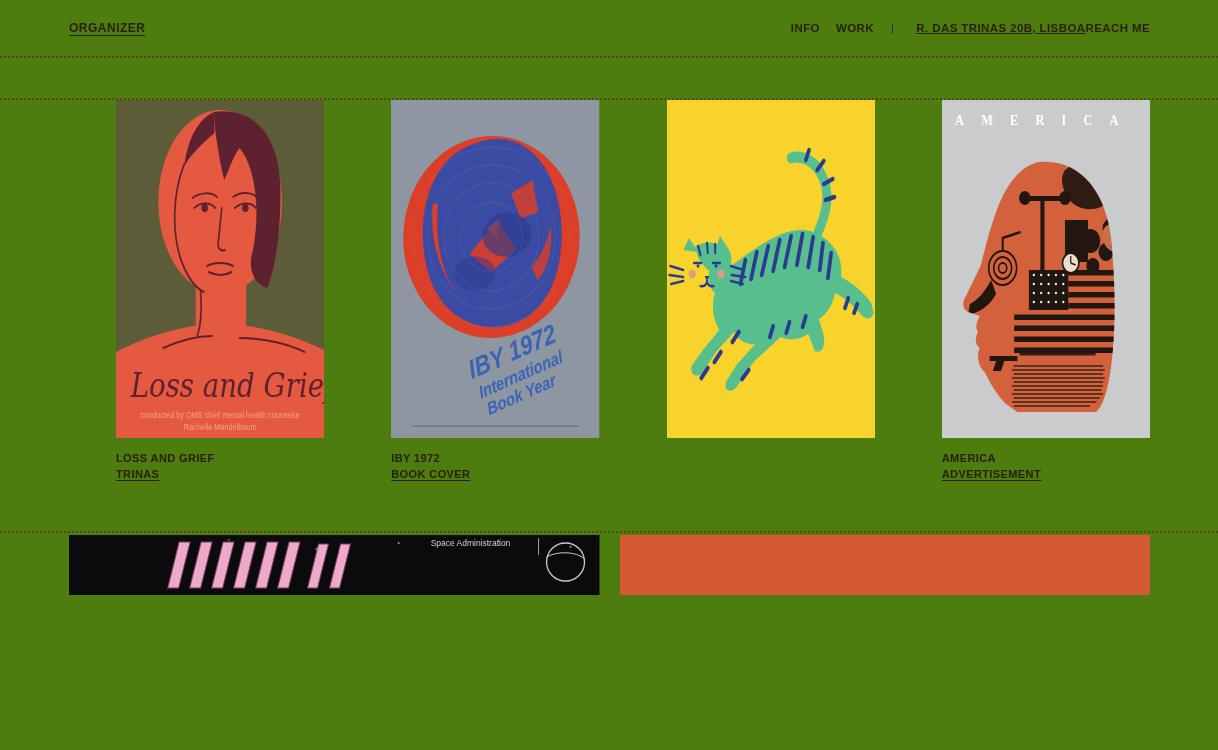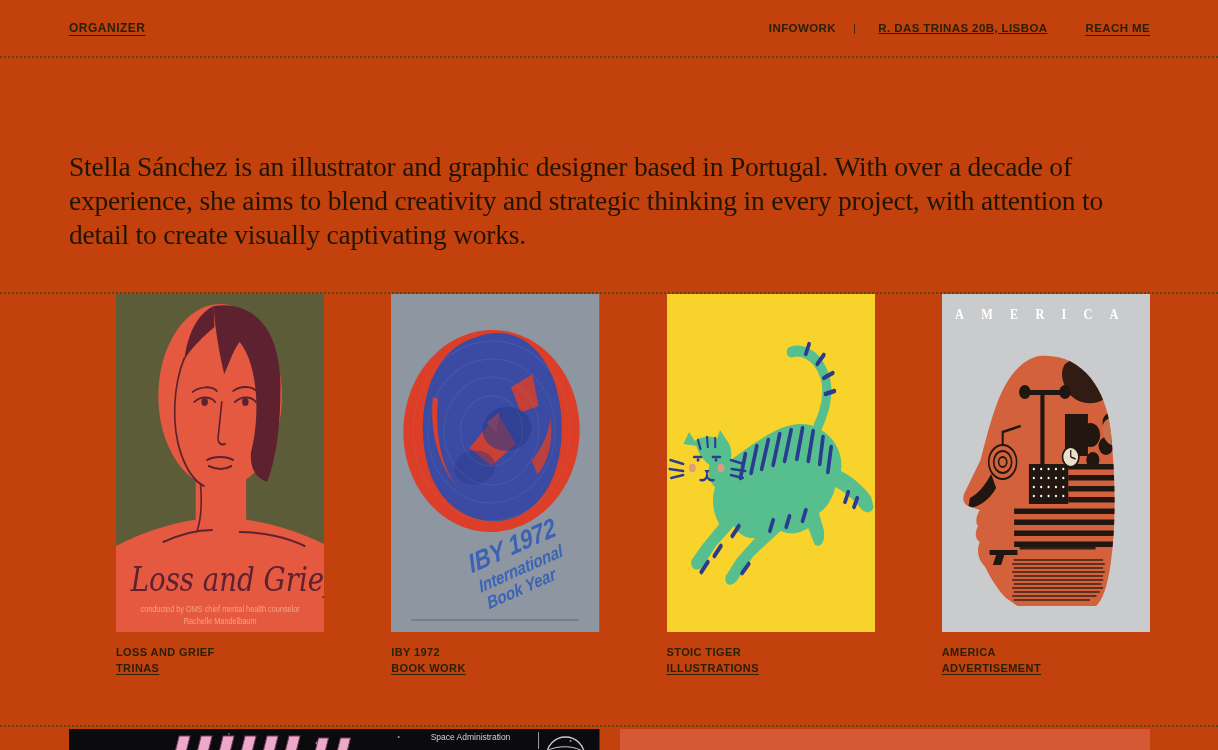--- a/index.html
+++ b/index.html
@@ -1,33 +1,33 @@
 <!DOCTYPE html>
 <html><head>
 <meta charset="utf-8">
 <style>
   html,body{margin:0;padding:0;background:#888;}
   .page{
     position:relative;width:1218px;height:750px;margin:0 auto;
-    background:#c2410c;overflow:hidden;
+    background:#4d7c0f;overflow:hidden;
     font-family:"Liberation Sans",sans-serif;color:#2A2006;
   }
   
   .header{
     height:56px;display:flex;align-items:center;justify-content:space-between;
     padding:0 68px 0 69px;border-bottom:2px dotted #5A460F;box-sizing:content-box;
   }
   .brand{font-size:12px;font-weight:700;letter-spacing:.5px;text-decoration:underline;
     text-underline-offset:3px;cursor:pointer;}
   .nav{display:flex;align-items:flex-end;font-size:11.5px;font-weight:600;letter-spacing:.4px;}
   .nav .navlink{cursor:pointer;}
   .nav .sep{margin:0 0 0 17px;font-weight:400;opacity:.85;}
-  .nav .work{margin-left:0;}
+  .nav .work{margin-left:16px;}
   .nav .addr{margin-left:22px;font-weight:600;text-decoration:underline;}
-  .nav .reach{margin-left:38px;text-decoration:underline;text-underline-offset:3px;cursor:pointer;}
+  .nav .reach{text-underline-offset:3px;cursor:pointer;}
   
   .intro{
     margin:92px 0 0 69px;width:1100px;
     font-family:"Liberation Serif",serif;font-size:27.5px;line-height:34px;
     letter-spacing:-.2px;color:#201505;
   }
   
   .divider{height:0;border-top:2px dotted #5A460F;}
   .divider.top-grid{margin-top:40px;}
   .divider.bottom-grid{margin-top:50px;}
@@ -60,21 +60,20 @@
     <div class="brand">ORGANIZER</div>
     <div class="nav">
       <span class="navlink">INFO</span>
       <span class="navlink work">WORK</span>
       <span class="sep">|</span>
       <span class="addr">R. DAS TRINAS 20B, LISBOA</span>
       <span class="reach">REACH ME</span>
     </div>
   </div>
 
-  <div class="intro">Stella Sánchez is an illustrator and graphic designer based in Portugal. With over a decade of experience, she aims to blend creativity and strategic thinking in every project, with attention to detail to create visually captivating works.</div>
 
   <div class="divider top-grid"></div>
 
   <div class="grid">
 
     <div class="card">
       <div class="art">
         <svg viewBox="0 0 256 338" preserveAspectRatio="none">
           <rect width="256" height="338" fill="#5C5C38"></rect>
           <path d="M0,252 C42,234 90,224 128,224 C172,224 216,234 256,250 L256,338 L0,338 Z" fill="#E45940"></path>
@@ -132,21 +131,21 @@
           <g transform="rotate(-20 160 272)" fill="#3A63B8" font-family="Liberation Sans,sans-serif" font-style="italic" font-weight="700">
             <text x="100" y="258" font-size="27">IBY 1972</text>
             <text x="104" y="280" font-size="18">International</text>
             <text x="108" y="299" font-size="18">Book Year</text>
           </g>
           <line x1="25" y1="326" x2="230" y2="326" stroke="#3A3F47" stroke-width="1.2" opacity=".55"></line>
         </svg>
       </div>
       <div class="caption">
         <div class="cap-title">IBY 1972</div>
-        <div class="cap-link">BOOK WORK</div>
+        <div class="cap-link">BOOK COVER</div>
       </div>
     </div>
 
     <div class="card">
       <div class="art">
         <svg viewBox="0 0 255 338" preserveAspectRatio="none">
           <rect width="255" height="338" fill="#F8D32B"></rect>
           <path d="M185,132 C196,112 200,92 190,76 C182,62 166,54 152,58" fill="none" stroke="#57BF8D" stroke-width="11" stroke-linecap="round"></path>
           <path d="M20,150 L27,138 L34,147 C42,142 56,141 61,145 L65,136 L73,146 C78,151 80,158 78,166 C92,158 112,145 132,137 C152,129 172,127 187,135 C206,144 216,160 213,177 C226,182 242,193 250,203 L253,213 C250,220 243,220 237,214 C228,205 216,197 206,193 C203,204 196,214 186,219 L192,236 C194,247 189,254 181,251 L173,234 C162,240 150,241 139,237 L106,262 L86,286 C80,294 69,291 72,282 L86,264 L108,244 C97,245 87,240 82,232 L60,252 L44,272 C38,279 27,275 30,266 L44,250 L64,230 C56,219 54,204 59,193 C52,188 49,179 52,171 C45,167 38,159 36,152 Z" fill="#57BF8D"></path>
           <g stroke="#2A3B91" stroke-width="4.5" stroke-linecap="round" fill="none">
@@ -187,24 +186,20 @@
             <path d="M78,166 L94,170"></path>
               <path d="M79,175 L96,177"></path>
               <path d="M78,181 L93,184"></path>
           </g>
           <circle cx="38" cy="166" r="1.8" fill="#2A3B91"></circle>
           <circle cx="60" cy="166" r="1.8" fill="#2A3B91"></circle>
           <circle cx="31" cy="174" r="4.2" fill="#DF9A84"></circle>
           <circle cx="66" cy="174" r="4.2" fill="#DF9A84"></circle>
           <path d="M46,176 L52,176 L49,181 Z" fill="#2A3B91"></path>
         </svg>
-      </div>
-      <div class="caption">
-        <div class="cap-title">STOIC TIGER</div>
-        <div class="cap-link">ILLUSTRATIONS</div>
       </div>
     </div>
 
     <div class="card">
       <div class="art">
         <svg viewBox="0 0 254 338" preserveAspectRatio="none">
           <rect width="254" height="338" fill="#CACBCD"></rect>
           <text x="16" y="25" font-family="Liberation Serif,serif" font-size="15" font-weight="700" letter-spacing="21" fill="#FFFFFF">AMERICA</text>
           <defs>
             <clipPath id="headclip">

